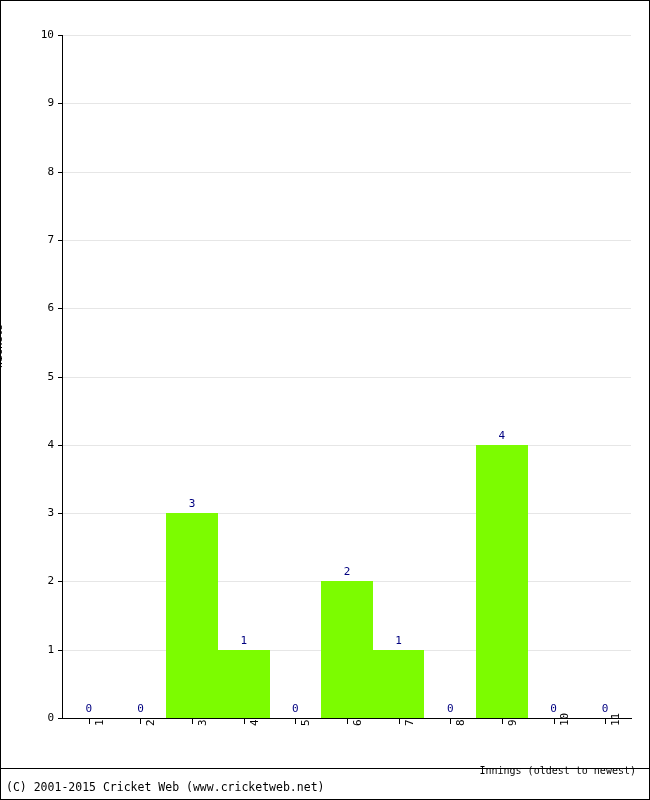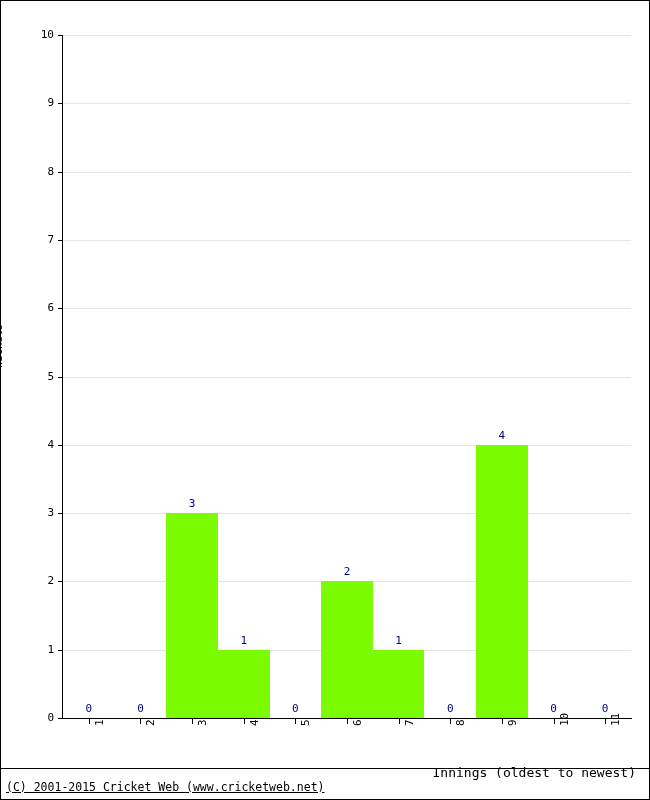--- a/index.html
+++ b/index.html
@@ -123,31 +123,30 @@
     top: 0px;
     width: 62px;
     height: 800px;
   }
   #xlabel {
     position: absolute;
     left: 0;
     top: 765px;
     width: 636px;
     text-align: right;
-    font-size: 13px;
+    font-size: 10px;
     color: #000000;
   }
   #footer {
     position: absolute;
     left: 6px;
     top: 780px;
     font-size: 11.5px;
     color: #000000;
     white-space: nowrap;
-    text-decoration: underline;
   }
 </style>
 </head>
 <body>
 
 <div id="page">
 
   <div class="frame-top"></div>
   <div class="frame-bottom"></div>
   <div class="frame-left"></div>

